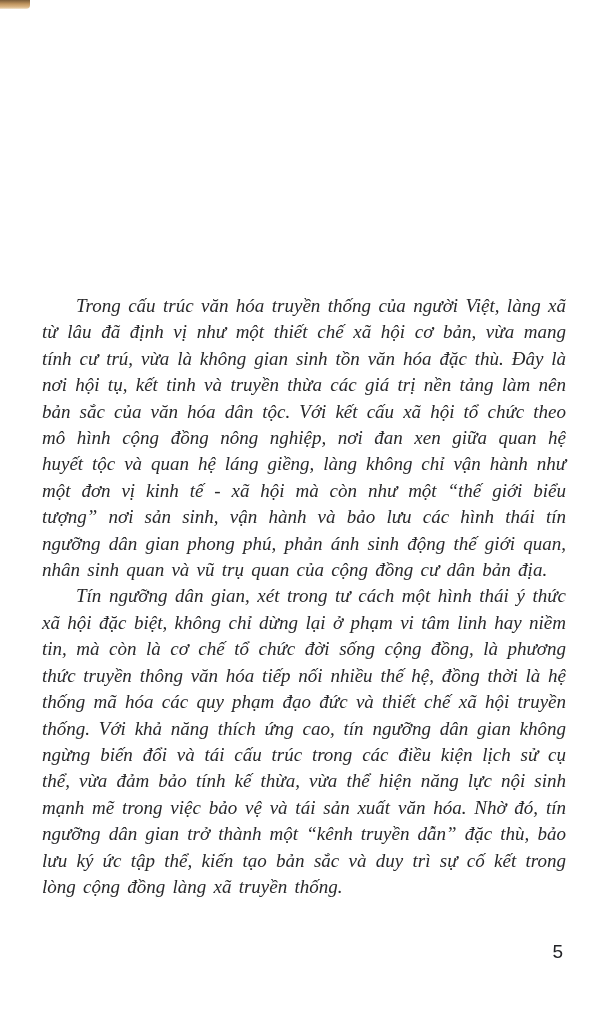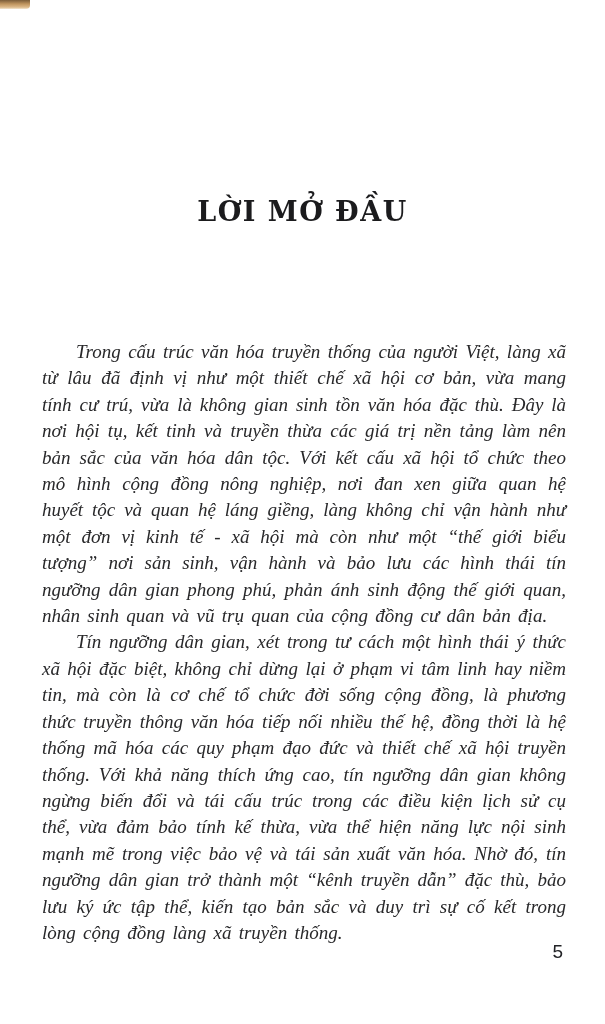--- a/index.html
+++ b/index.html
@@ -36,21 +36,20 @@
     font-size: 27px;
     letter-spacing: 1.5px;
     color: #1b1b1d;
   }
   .body-text {
     position: absolute;
     top: 293px;
     left: 42px;
     width: 524px;
     color: #28282a;
-    margin-top: 46px;
   }
   .body-text p {
     margin: 0;
     font-style: italic;
     font-size: 19px;
     line-height: 26.4px;
     text-align: justify;
     text-indent: 34px;
     word-spacing: 2.5px;
   }
@@ -63,21 +62,20 @@
     font-family: "Liberation Sans", sans-serif;
   }
 </style>
 </head>
 <body>
 
 <div class="page">
 
   <div class="corner-artifact"></div>
 
-  <h1 class="page-title">LỜI MỞ ĐẦU</h1>
 
   <div class="body-text">
     <p>Trong cấu trúc văn hóa truyền thống của người Việt, làng xã từ lâu đã định vị như một thiết chế xã hội cơ bản, vừa mang tính cư trú, vừa là không gian sinh tồn văn hóa đặc thù. Đây là nơi hội tụ, kết tinh và truyền thừa các giá trị nền tảng làm nên bản sắc của văn hóa dân tộc. Với kết cấu xã hội tổ chức theo mô hình cộng đồng nông nghiệp, nơi đan xen giữa quan hệ huyết tộc và quan hệ láng giềng, làng không chỉ vận hành như một đơn vị kinh tế - xã hội mà còn như một “thế giới biểu tượng” nơi sản sinh, vận hành và bảo lưu các hình thái tín ngưỡng dân gian phong phú, phản ánh sinh động thế giới quan, nhân sinh quan và vũ trụ quan của cộng đồng cư dân bản địa.</p>
     <p>Tín ngưỡng dân gian, xét trong tư cách một hình thái ý thức xã hội đặc biệt, không chỉ dừng lại ở phạm vi tâm linh hay niềm tin, mà còn là cơ chế tổ chức đời sống cộng đồng, là phương thức truyền thông văn hóa tiếp nối nhiều thế hệ, đồng thời là hệ thống mã hóa các quy phạm đạo đức và thiết chế xã hội truyền thống. Với khả năng thích ứng cao, tín ngưỡng dân gian không ngừng biến đổi và tái cấu trúc trong các điều kiện lịch sử cụ thể, vừa đảm bảo tính kế thừa, vừa thể hiện năng lực nội sinh mạnh mẽ trong việc bảo vệ và tái sản xuất văn hóa. Nhờ đó, tín ngưỡng dân gian trở thành một “kênh truyền dẫn” đặc thù, bảo lưu ký ức tập thể, kiến tạo bản sắc và duy trì sự cố kết trong lòng cộng đồng làng xã truyền thống.</p>
   </div>
 
   <div class="page-number">5</div>
 
 </div>
 

